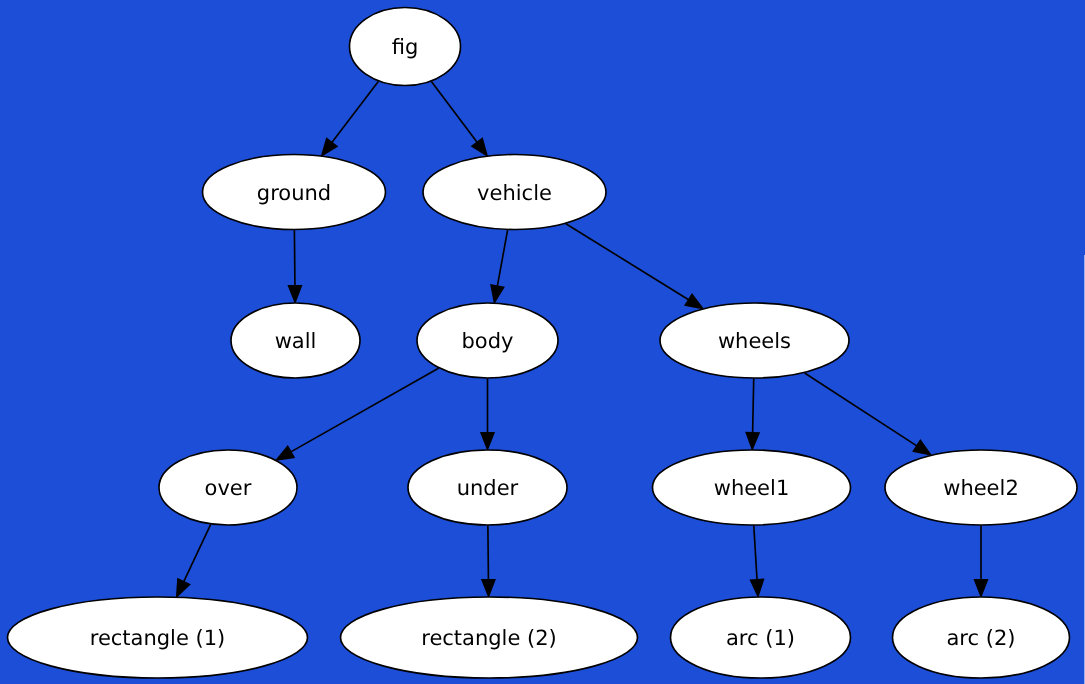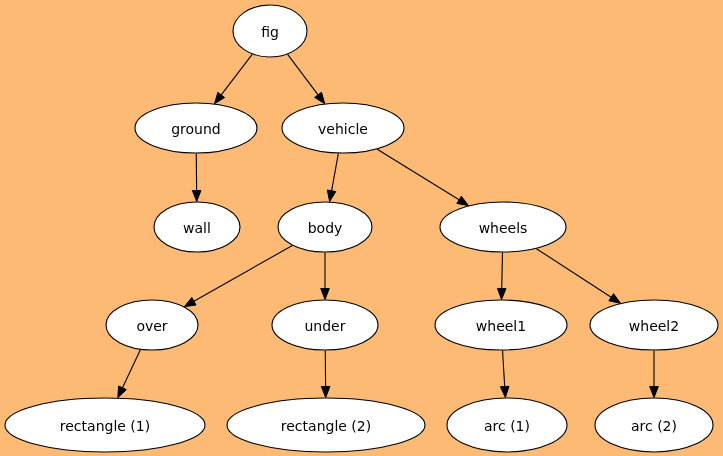--- a/index.html
+++ b/index.html
@@ -7,21 +7,21 @@
     padding: 0;
     background: #ffffff;
   }
   body {
     font-family: "DejaVu Sans", sans-serif;
   }
   #diagram-root {
     position: relative;
     width: 723px;
     height: 456px;
-    background: #fdba74;
+    background: #1d4ed8;
     overflow: hidden;
     text-decoration: underline;
   }
   #graph-svg {
     display: block;
     width: 723px;
     height: 456px;
   }
   .node-ellipse {
     fill: #ffffff;

